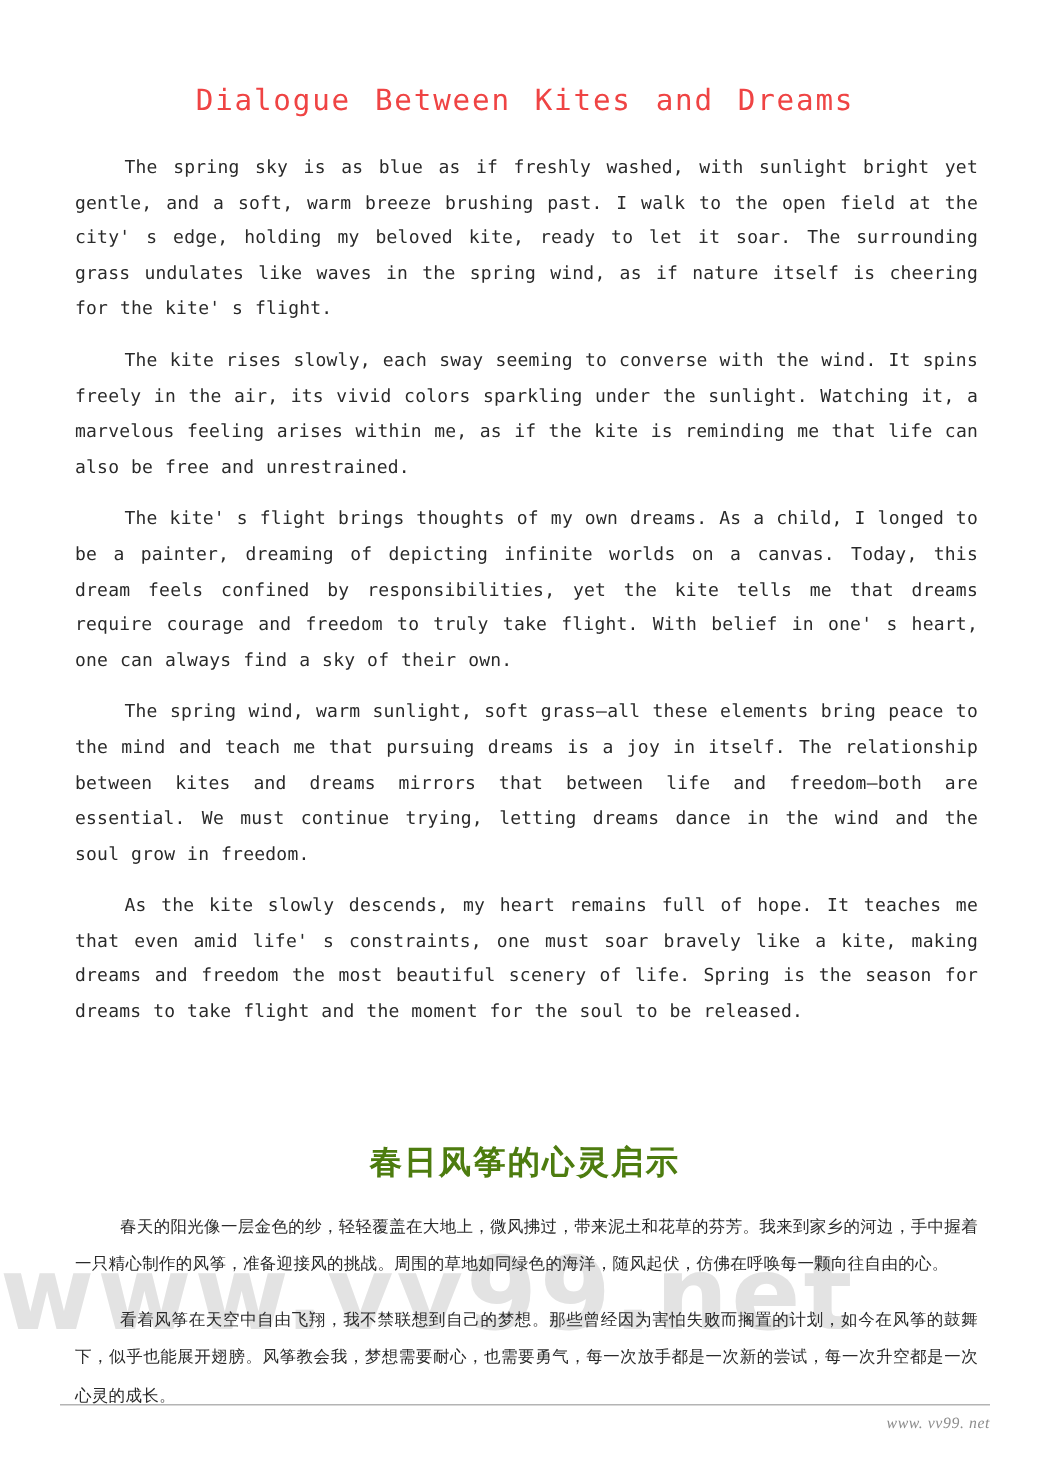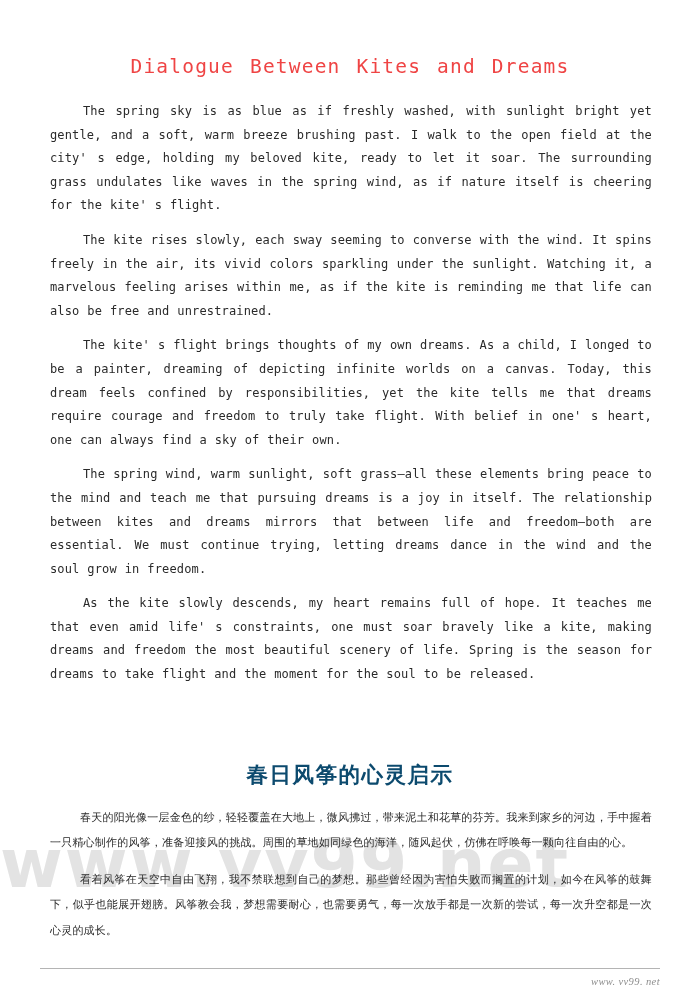--- a/index.html
+++ b/index.html
@@ -85,21 +85,21 @@
 
   
   .cn-title {
     margin: 0;
     padding-top: 62px;
     text-align: center;
     font-family: "DejaVu Sans", "Liberation Sans", sans-serif;
     font-size: 21.5px;
     font-weight: bold;
     letter-spacing: 1.5px;
-    color: #0c4a6e;
+    color: #4d7c0f;
   }
 
   .cn-body {
     margin: 0;
     padding: 0 48px 0 50px;
   }
 
   p.cn {
     margin: 0 0 11px 0;
     font-family: "DejaVu Serif", "Liberation Serif", serif;
@@ -113,21 +113,21 @@
   }
   p.cn:first-child {
     margin-top: 16px;
   }
 
   
   .footer {
     position: absolute;
     left: 40px;
     right: 40px;
-    top: 968px;
+    top: 936px;
     z-index: 3;
   }
   .footer-rule {
     height: 0;
     border: 0;
     border-top: 1.3px solid #b4b4b4;
     margin: 0;
     width: 100%;
   }
   .footer-url {

